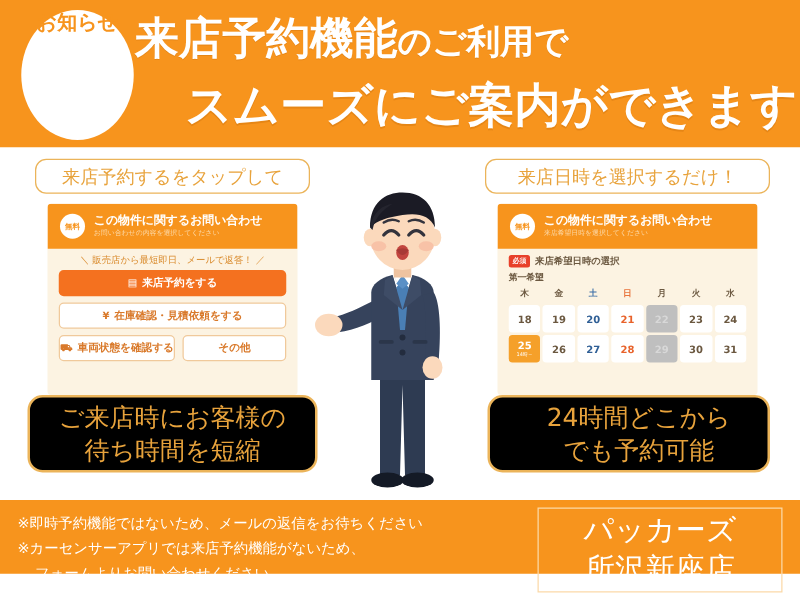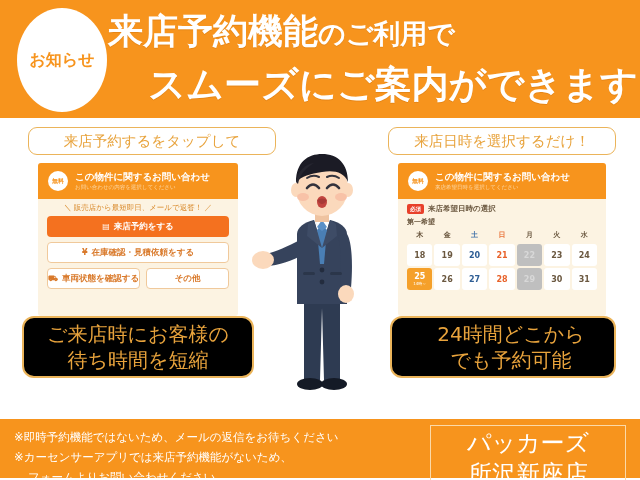--- a/index.html
+++ b/index.html
@@ -11,21 +11,21 @@
   .stage{position:absolute;left:0;top:0;width:640px;height:480px;}
 
   
   .header{
     position:absolute;left:0;top:0;width:640px;height:118px;
     background:#F7941D;overflow:hidden;
   }
   .notice-ellipse{
     position:absolute;left:17px;top:8px;width:90px;height:104px;
     background:#ffffff;border-radius:50%/50%;
-    display:flex;align-items:center;justify-content:center;
+    display:flex;align-items:flex-start;justify-content:center;
   }
   .notice-ellipse span{
     color:#F7941D;font-size:16px;font-weight:bold;letter-spacing:0px;
   }
   .head-lines{position:absolute;left:108px;top:6px;width:530px;}
   .hl{
     color:#ffffff;font-weight:bold;white-space:nowrap;
     text-shadow:0 1px 0 rgba(180,90,0,.25);
   }
   .hl1{font-size:35px;line-height:50px;}
@@ -35,21 +35,21 @@
   
   .main{position:absolute;left:0;top:118px;width:640px;height:280px;background:#ffffff;}
 
   
   .tap-label{
     position:absolute;box-sizing:border-box;
     border:1.5px solid #EBB45A;border-radius:9px;background:#ffffff;
     display:flex;align-items:center;justify-content:center;
     color:#E8A33C;font-size:14.5px;font-weight:normal;white-space:nowrap;
   }
-  .tap-left{left:28px;top:9px;width:248px;height:28px;}
+  .tap-left{left:28px;top:9px;width:220px;height:28px;}
   .tap-right{left:388px;top:9px;width:228px;height:28px;}
 
   
   .mock{
     position:absolute;box-sizing:border-box;background:#FCF3E2;
     border-radius:3px;overflow:hidden;
   }
   .mock-left{left:38px;top:45px;width:200px;height:153px;}
   .mock-right{left:398px;top:45px;width:208px;height:153px;}
 
@@ -118,21 +118,21 @@
     color:#E8A33C;font-size:20px;line-height:26px;white-space:nowrap;
   }
   .ben-left{left:22px;top:198px;width:232px;height:62px;}
   .ben-right{left:390px;top:198px;width:226px;height:62px;padding-left:16px;}
 
   
   .person{position:absolute;left:252px;top:30px;width:140px;height:250px;}
 
   
   .footer{
-    position:absolute;left:0;top:419px;width:640px;height:59px;background:#F7941D;
+    position:absolute;left:0;top:400px;width:640px;height:59px;background:#F7941D;
   }
   .disc{
     position:absolute;left:14px;top:8px;width:400px;color:#ffffff;
   }
   .disc div{font-size:11.5px;line-height:20px;white-space:nowrap;}
   .disc .ind{padding-left:14px;}
   .shopbox{
     position:absolute;left:430px;top:6px;width:196px;height:68px;
     box-sizing:border-box;border:1px solid #FBD9A8;
     display:flex;flex-direction:column;align-items:center;justify-content:center;

